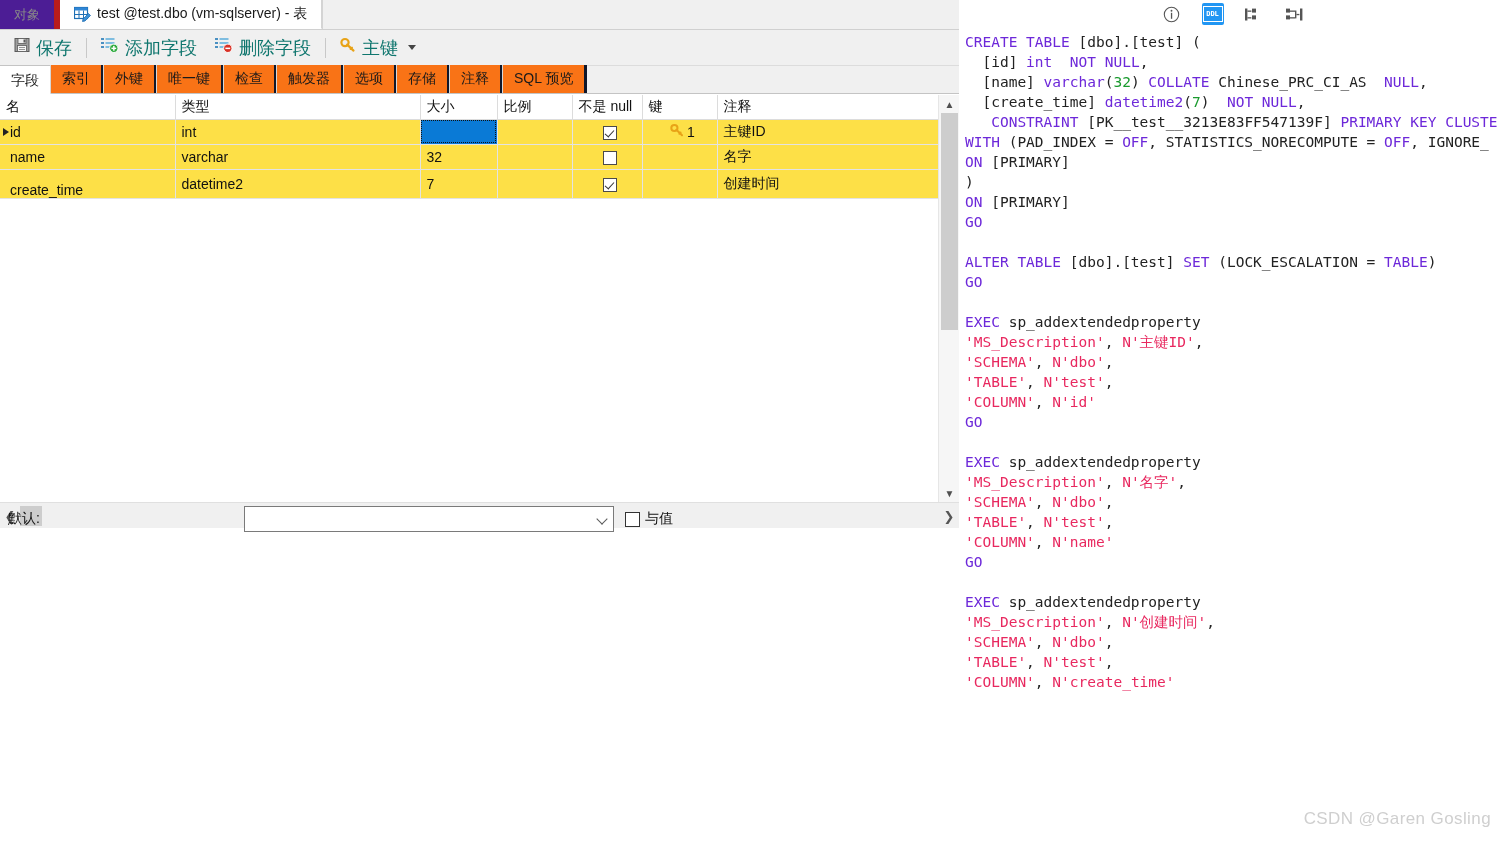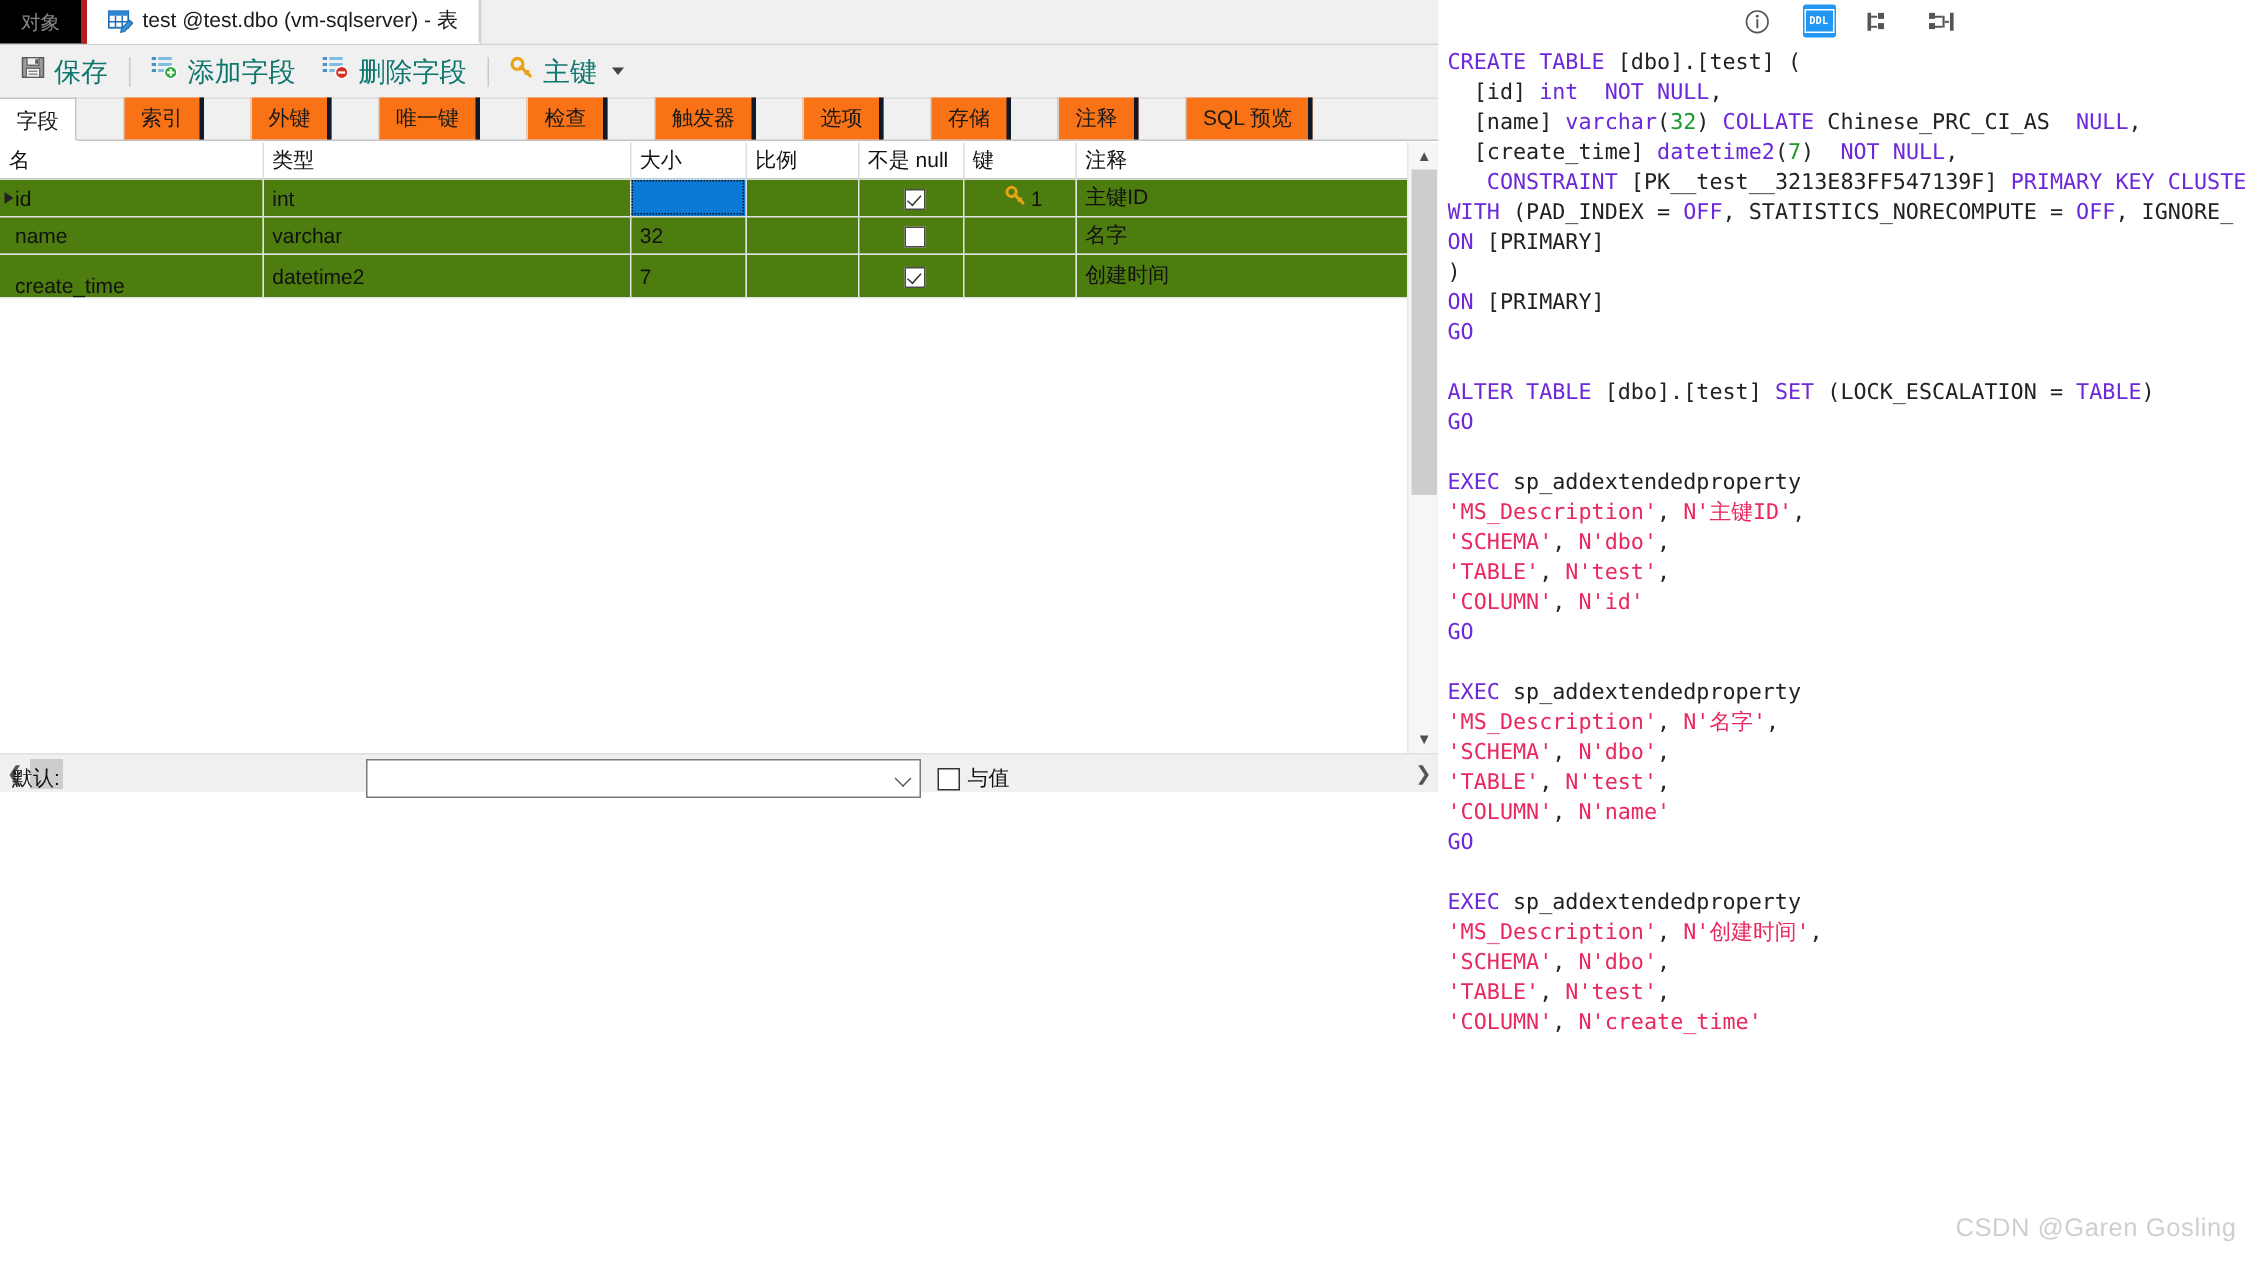--- a/index.html
+++ b/index.html
@@ -17,21 +17,21 @@
 
   
   .tabstrip {
     position: absolute; left: 0; top: 0; width: 959px; height: 30px;
     background: #f0f0f0; border-bottom: 1px solid #d0d0d0;
     display: flex; align-items: stretch;
   }
   .wtab {
     display: flex; align-items: center; gap: 6px;
     padding: 0 14px; font-size: 13px; color: #888;
-    background: #000000; border-right: 4px solid #b91c1c;
+    background: #4c1d95; border-right: 6px solid #b91c1c;
     cursor: default;
   }
   .wtab.active {
     background: #ffffff; color: #1a1a1a; font-size: 14px;
     border-right: 1px solid #d4d4d4; border-bottom: 1px solid #fff;
   }
   .wtab-blank { flex: 1; background: #f0f0f0; border-left: 1px solid #d4d4d4; }
   .tabicon { width: 17px; height: 16px; position: relative; display: inline-block; }
 
   
@@ -49,21 +49,21 @@
   .caret-dn {
     width: 0; height: 0; border-left: 4px solid transparent;
     border-right: 4px solid transparent; border-top: 5px solid #444;
     margin-left: 4px;
   }
 
   
   .itabs {
     position: absolute; left: 0; top: 66px; width: 959px; height: 28px;
     background: #f0f0f0; border-bottom: 1px solid #c4c4c4;
-    display: flex; align-items: flex-end; gap: 32px;
+    display: flex; align-items: flex-end;
   }
   .itab {
     height: 28px; line-height: 27px; padding: 0 11px; font-size: 14px;
     color: #1a1a1a; background: #f97316;
     border-left: 1px solid #d7d7d7; border-right: 3px solid #0f172a;
     margin-left: -1px; cursor: default; white-space: nowrap;
   }
   .itab.active {
     background: #ffffff; border-top: 1px solid #c4c4c4;
     border-left: 1px solid #c4c4c4; border-right: 1px solid #c4c4c4;
@@ -79,21 +79,21 @@
   table.grid { border-collapse: collapse; table-layout: fixed; width: 939px; }
   table.grid th {
     height: 24px; font-weight: normal; font-size: 14px; text-align: left;
     padding: 0 0 0 6px; background: #ffffff; color: #111;
     border-right: 1px solid #dcdcdc; border-bottom: 1px solid #dcdcdc;
     white-space: nowrap;
   }
   table.grid td {
     height: 25px; font-size: 14px; padding: 0 0 0 6px; color: #111;
     border-right: 1px solid #e3e3e3; border-bottom: 1px solid #e3e3e3;
-    background: #4d7c0f; white-space: nowrap; vertical-align: middle;
+    background: #fde047; white-space: nowrap; vertical-align: middle;
   }
   td.center { text-align: center; padding-left: 0; }
   .rowarrow {
     width: 0; height: 0; border-top: 4px solid transparent;
     border-bottom: 4px solid transparent; border-left: 6px solid #222;
     display: inline-block; margin-left: 2px;
   }
   .cellsel {
     background: #0a7ad6 !important; outline: 1px dotted #111;
     outline-offset: -2px;

